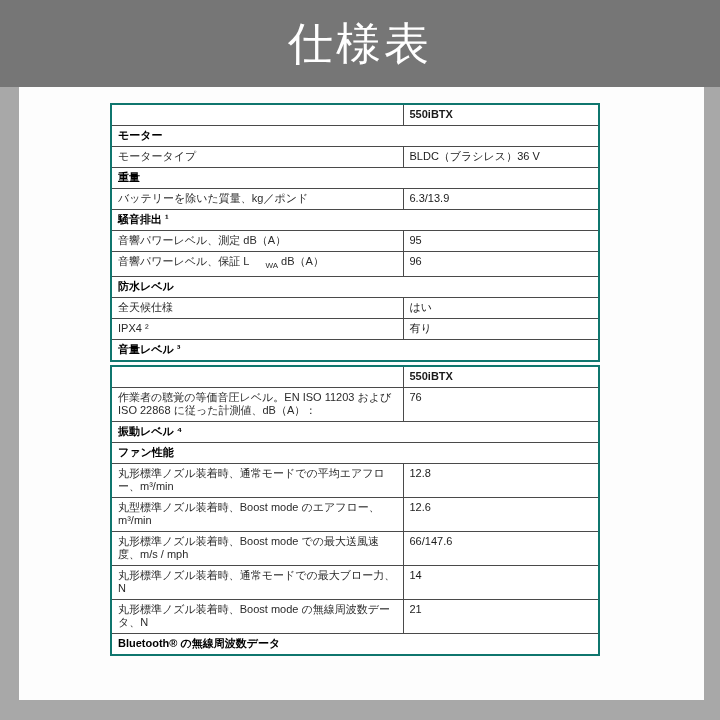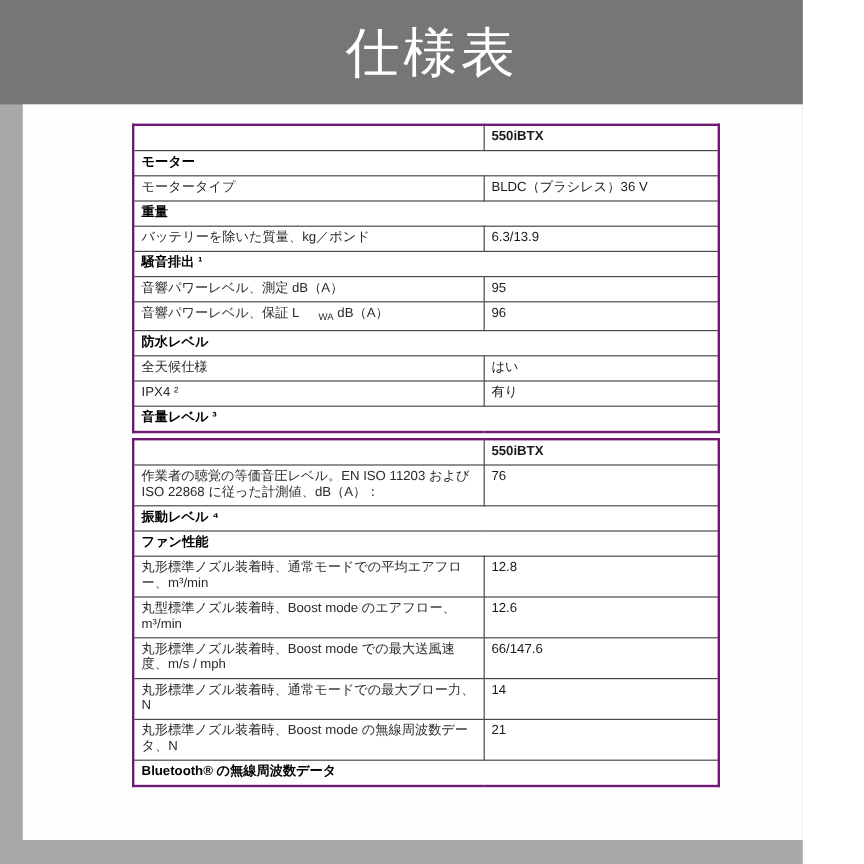--- a/index.html
+++ b/index.html
@@ -1,20 +1,20 @@
 <!DOCTYPE html>
 <html><head>
 <meta charset="utf-8">
 <style>
   * { margin:0; padding:0; box-sizing:border-box; }
   html,body { width:720px; height:720px; }
   body { font-family:"Liberation Sans","DejaVu Sans",sans-serif; }
 
   .canvas {
-    position:relative; width:669px; height:720px;
+    position:relative; width:720px; height:720px;
     background:#a8a8a8; overflow:hidden;
   }
 
   .top-band {
     position:absolute; top:0; left:0; width:720px; height:87px;
     background:#767676;
     display:flex; align-items:center; justify-content:center;
   }
   .page-title {
     color:#ffffff; font-size:45px; font-weight:500; letter-spacing:3px;
@@ -24,21 +24,21 @@
     position:absolute; left:19px; top:87px; width:685px; height:613px;
     background:#fdfdfd;
   }
 
   table.spec {
     position:absolute; left:91px; width:488px;
     border-collapse:collapse; table-layout:fixed;
     font-size:11px; line-height:13px; color:#1c1c1c;
     background:#ffffff;
   }
-  table.spec { border:2px solid #701a75; }
+  table.spec { border:2px solid #0f766e; }
   #spec-table-1 { top:16px; }
   #spec-table-2 { top:278px; }
 
   .spec td {
     border:1px solid #4a4a4a;
     padding:3px 6px 4px 6px;
     vertical-align:top;
     overflow:hidden;
   }
   .spec tr.header-row td { font-weight:bold; }

